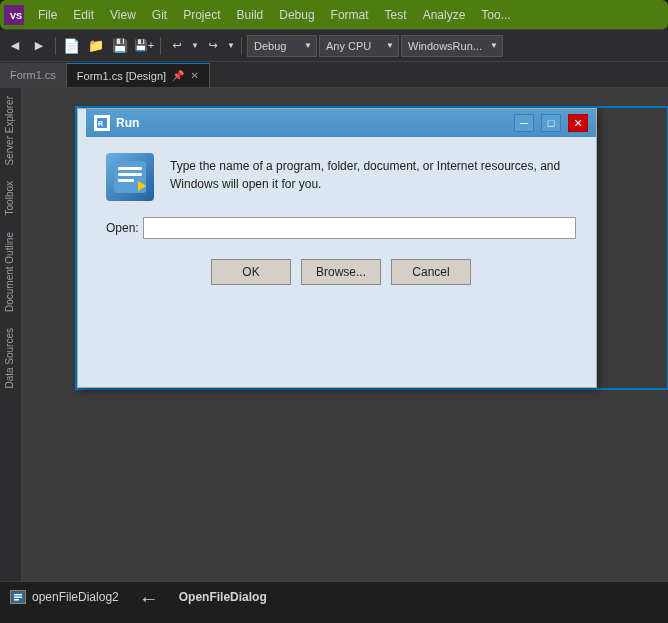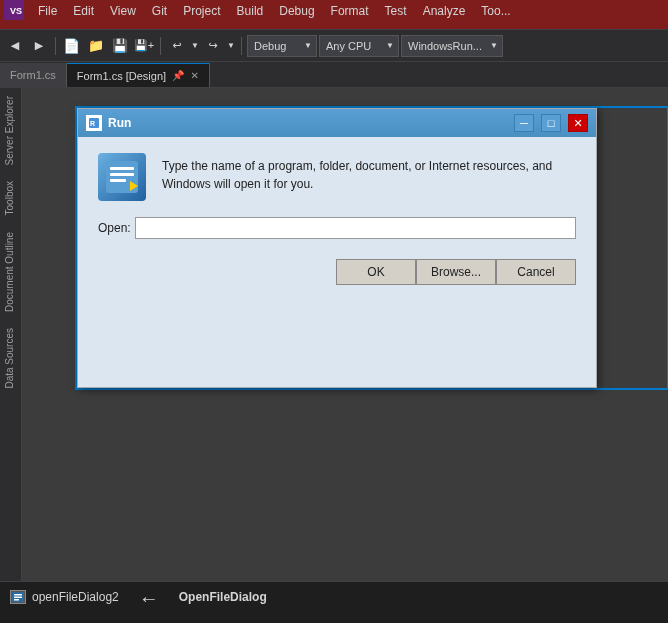--- a/index.html
+++ b/index.html
@@ -9,26 +9,27 @@
       background: #1e1e1e;
       font-family: 'Segoe UI', Tahoma, Geneva, Verdana, sans-serif;
       font-size: 12px;
       color: #d4d4d4;
       overflow: hidden;
       position: relative;
     }
 
     
     .menu-bar {
-      background: #7f1d1d;
+      background: #4d7c0f;
       height: 30px;
       display: flex;
-      align-items: flex-start;
+      align-items: center;
       padding: 0 4px;
       border-bottom: 1px solid #3f3f46;
+      border-radius: 6px;
     }
     .menu-logo {
       width: 20px;
       height: 20px;
       margin-right: 6px;
       background: #68217a;
       display: flex;
       align-items: center;
       justify-content: center;
       color: white;
@@ -159,20 +160,21 @@
     
     .run-dialog {
       position: absolute;
       top: 20px;
       left: 55px;
       width: 520px;
       height: 280px;
       background: #dce6f0;
       border: 1px solid #aaa;
       box-shadow: 2px 2px 8px rgba(0,0,0,0.5);
+      padding-left: 8px;
     }
     .dialog-titlebar {
       background: linear-gradient(to bottom, #5a9fd4, #4a8fc0);
       height: 28px;
       display: flex;
       align-items: center;
       padding: 0 8px;
       gap: 6px;
     }
     .dialog-title-icon {
@@ -248,21 +250,22 @@
     .dialog-input {
       flex: 1;
       height: 22px;
       border: 1px solid #999;
       background: white;
       padding: 0 4px;
       font-size: 12px;
     }
     .dialog-buttons {
       display: flex;
-      justify-content: flex-end;
+      justify-content: center;
+      gap: 10px;
     }
     .dialog-btn {
       width: 80px;
       height: 26px;
       background: #d4d0c8;
       border: 1px solid #888;
       font-size: 12px;
       color: #222;
       cursor: pointer;
       display: flex;

